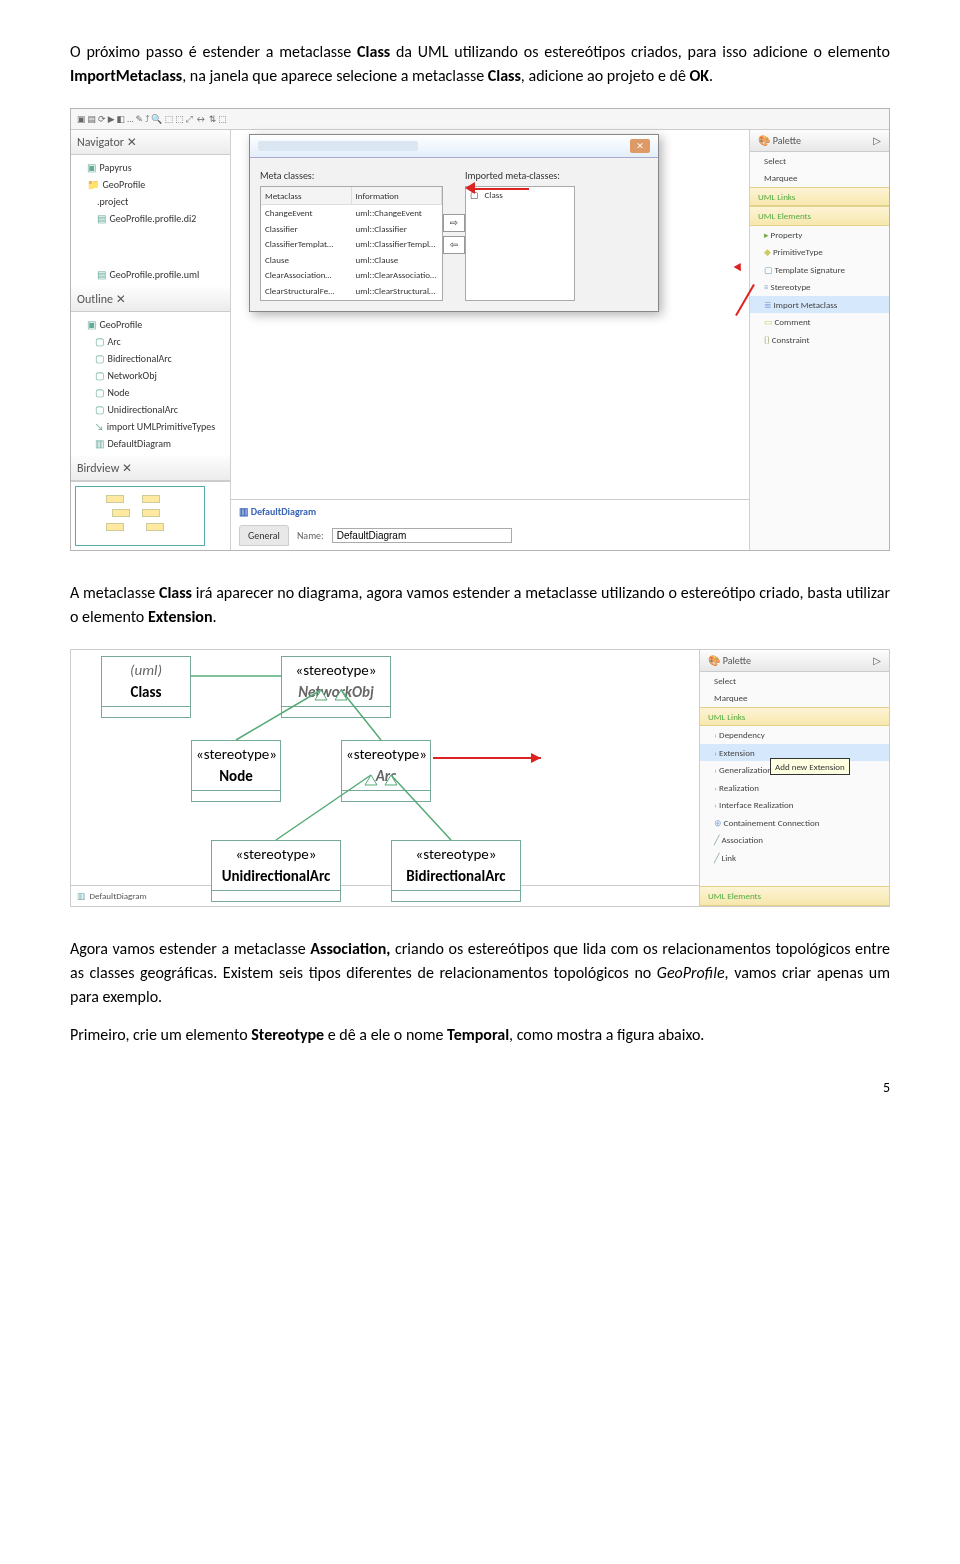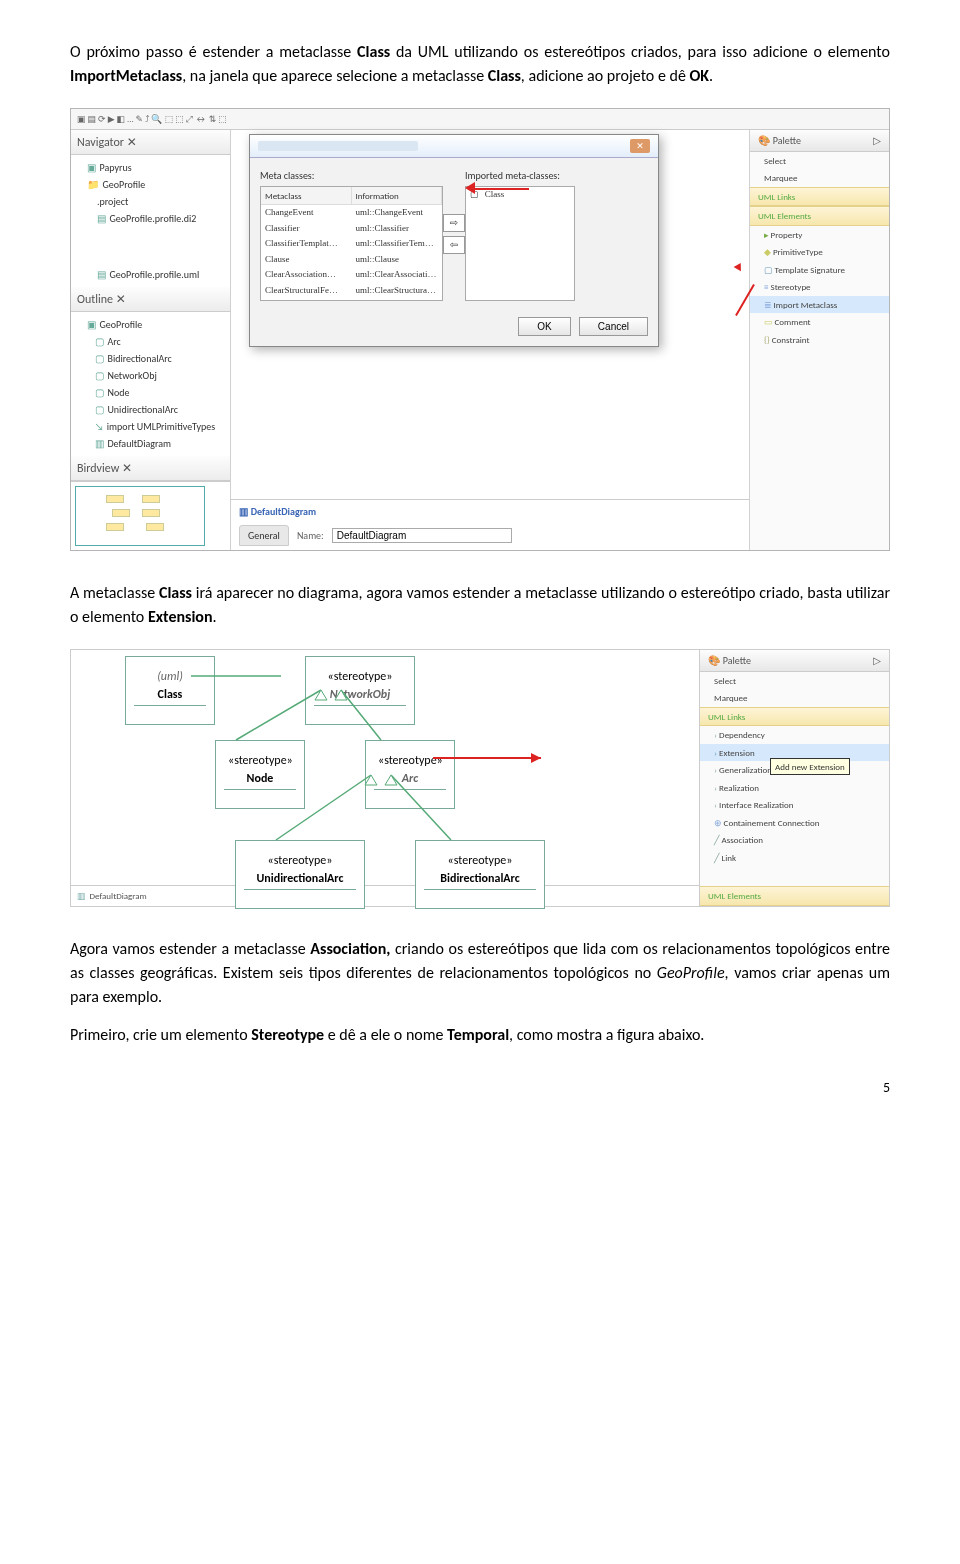--- a/index.html
+++ b/index.html
@@ -74,21 +74,21 @@
 .dlg-col-label { font-size: 10px; margin-bottom: 3px; color:#333;}
 .dlg-list {
   border: 1px solid #aaa;
   background: #fff;
   height: 115px;
   overflow:hidden;
   font-size: 9px;
 }
 .dlg-list-head { background:#f4f4f4; display:flex; border-bottom:1px solid #ddd; }
 .dlg-list-head span { padding:2px 4px; flex:1; border-right:1px solid #ddd; }
-.dlg-row { display:flex;font-family:Liberation Serif, serif; }
+.dlg-row { display:flex; }
 .dlg-row span { padding:1px 4px; flex:1; white-space:nowrap; overflow:hidden; text-overflow:ellipsis; }
 .arrow-btn { width:22px; height:18px; border:1px solid #999; background:#fff; text-align:center; font-size:10px; margin:2px 0; }
 .dlg-buttons { text-align: right; padding: 6px 10px 10px; }
 .dlg-buttons button { border:1px solid #999; background:linear-gradient(#fff,#e6e6e6); font-size:10px; padding:3px 18px; margin-left:6px; }
 .palette-header {
   background: linear-gradient(#fdfdfd,#e7e7e7);
   padding:3px 8px;
   font-size:10px;
   color:#555;
   border-bottom:1px solid #ccc;
@@ -133,24 +133,23 @@
   padding:3px 8px;
   color:#555;
   display:flex;
   justify-content:space-between;
 }
 .uml-box {
   position:absolute;
   border:1px solid #7a9;
   background:#fff;
   min-width:80px;
-  padding:8px;
+  padding:0;
   text-align:center;
-  font-size:12px;
-  margin-left:24px;
+  font-size:15px;
 }
 .uml-box .head { border-bottom:1px solid #7a9; padding:2px 4px; }
 .uml-box .body { height:10px; }
 .uml-italic { font-style:italic; color:#666; }
 .uml-bold { font-weight:bold; }
 .tooltip {
   position:absolute;
   background:#ffffe1;
   border:1px solid #333;
   padding:1px 4px;
@@ -257,24 +256,20 @@
             <div class="red-arrow-r" style="top:14px;left:22px;transform:rotate(180deg);"></div>
           </div>
           <div class="dlg-col">
             <div class="dlg-col-label">Imported meta-classes:</div>
             <div class="dlg-list" style="width:110px;">
               <div class="dlg-row">
                   <span>▢ <span>Class</span></span>
                 </div>
             </div>
           </div>
-        </div>
-        <div class="dlg-buttons">
-          <button>OK</button>
-          <button>Cancel</button>
         </div>
       </div>
 
       <div class="props-area" style="position:absolute;bottom:0;left:0;right:0;">
         <div class="props-tab"><span class="sq">▥</span> <strong>DefaultDiagram</strong></div>
         <div class="props-row">
           <span style="background:#e8e8e8;padding:2px 8px;border:1px solid #ccc;border-radius:3px 3px 0 0;">General</span>
           <label>Name:</label>
           <input value="DefaultDiagram" style="">
         </div>

